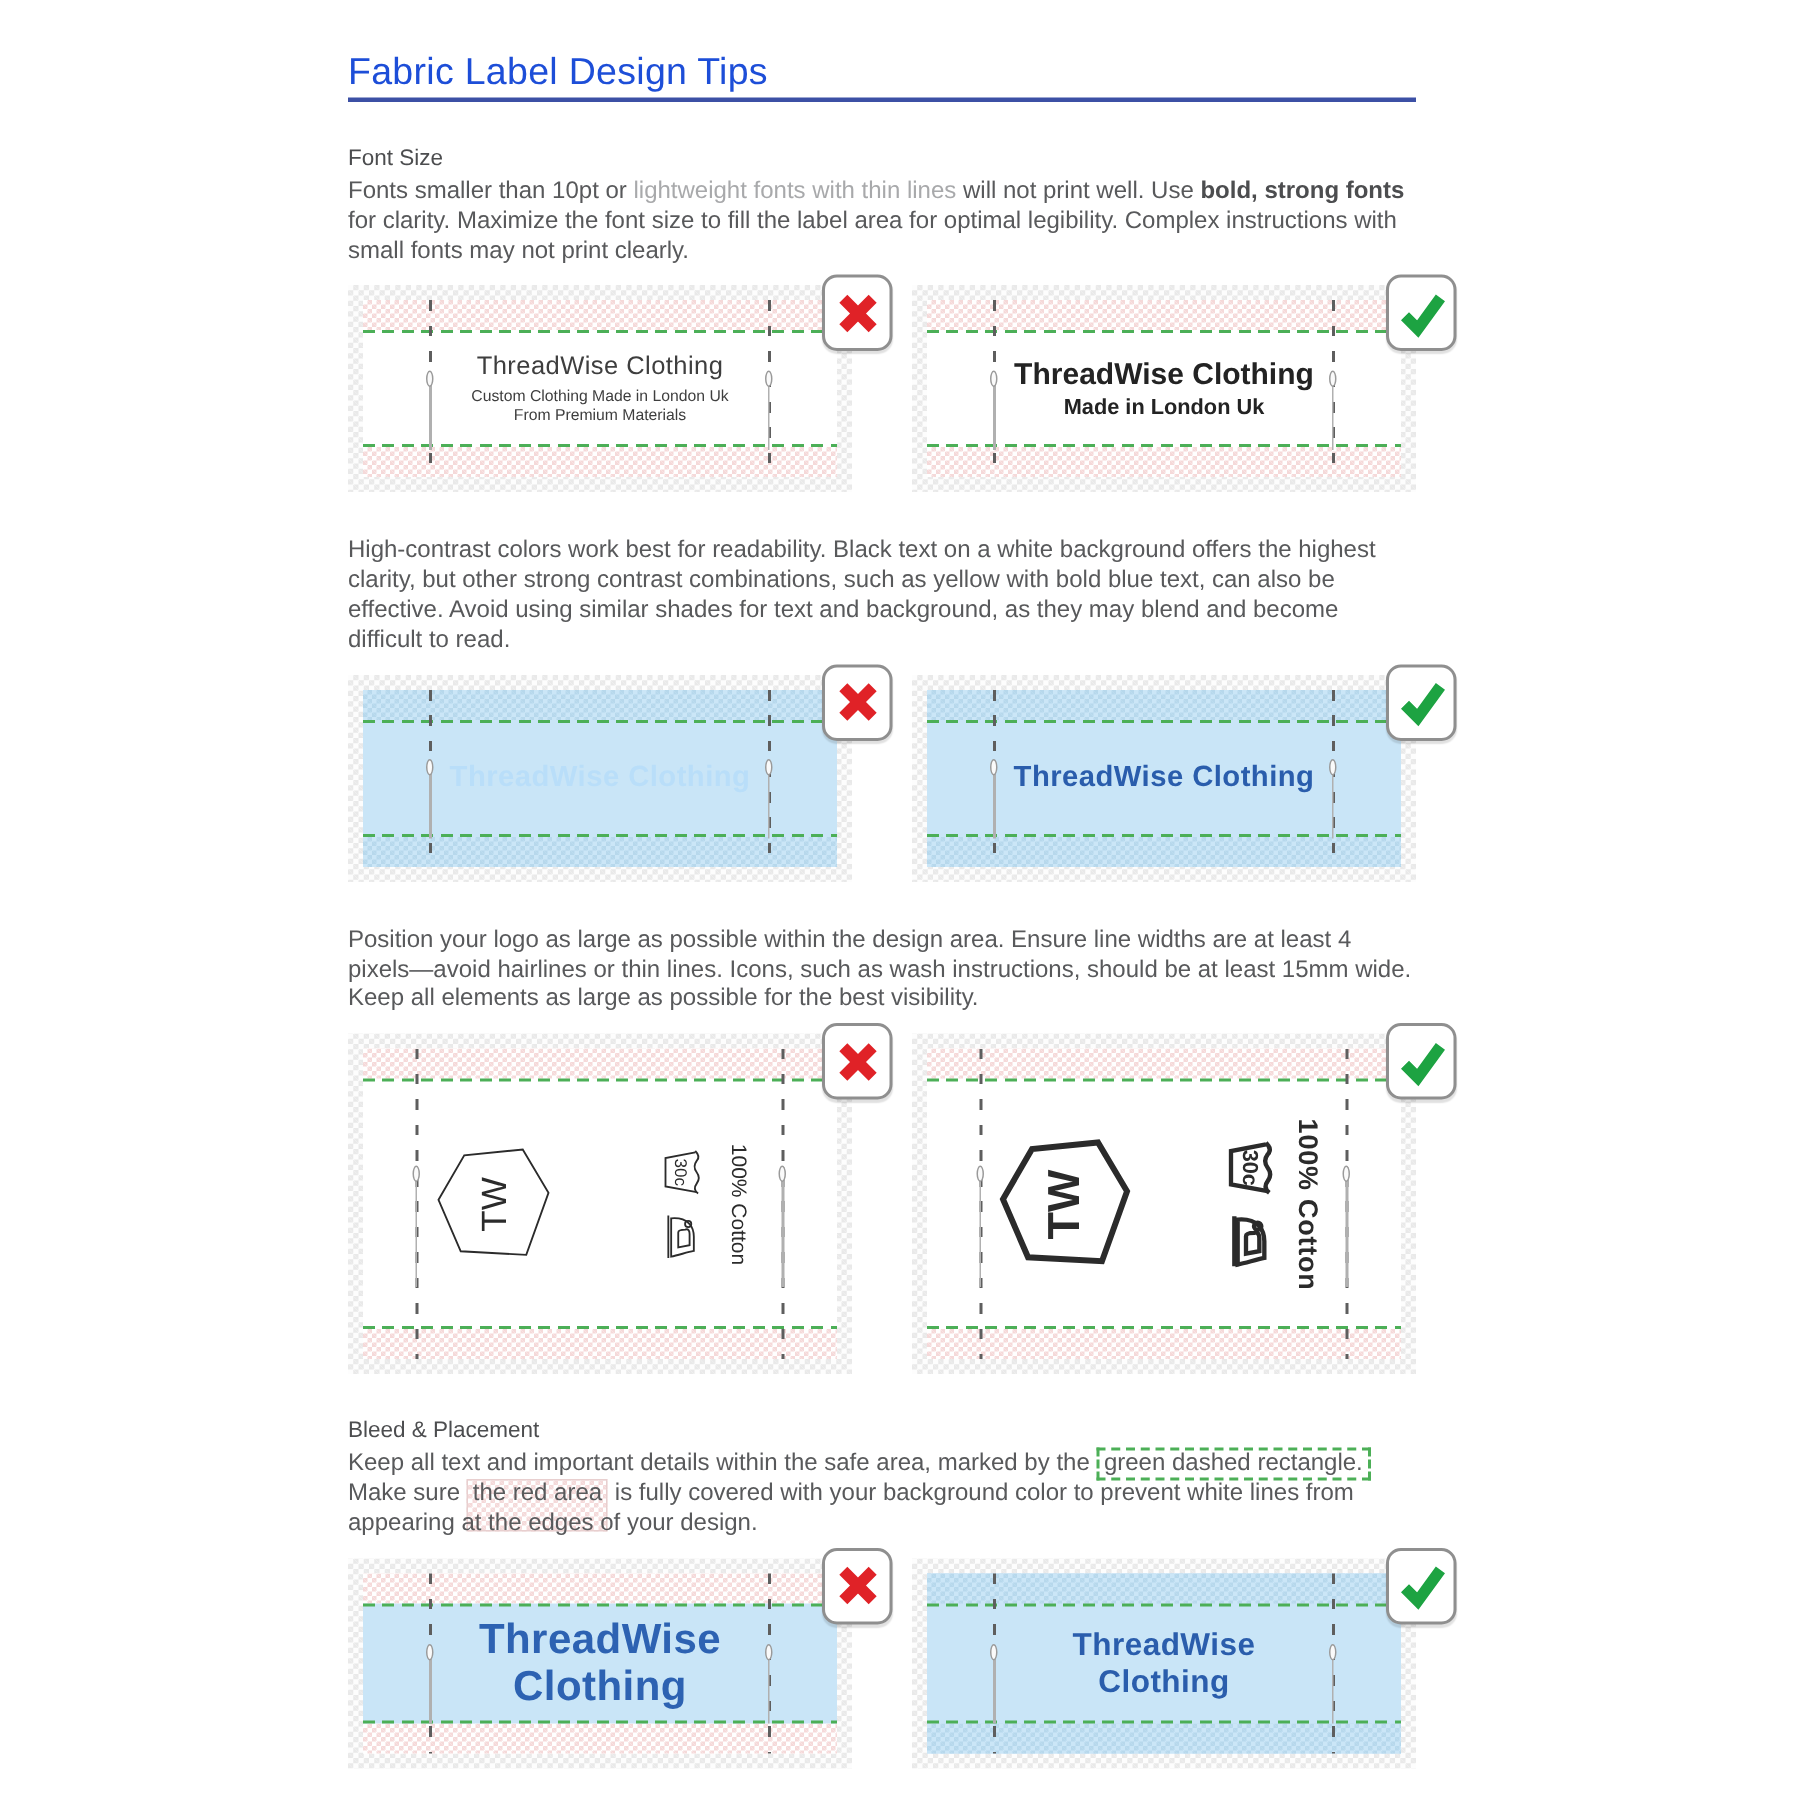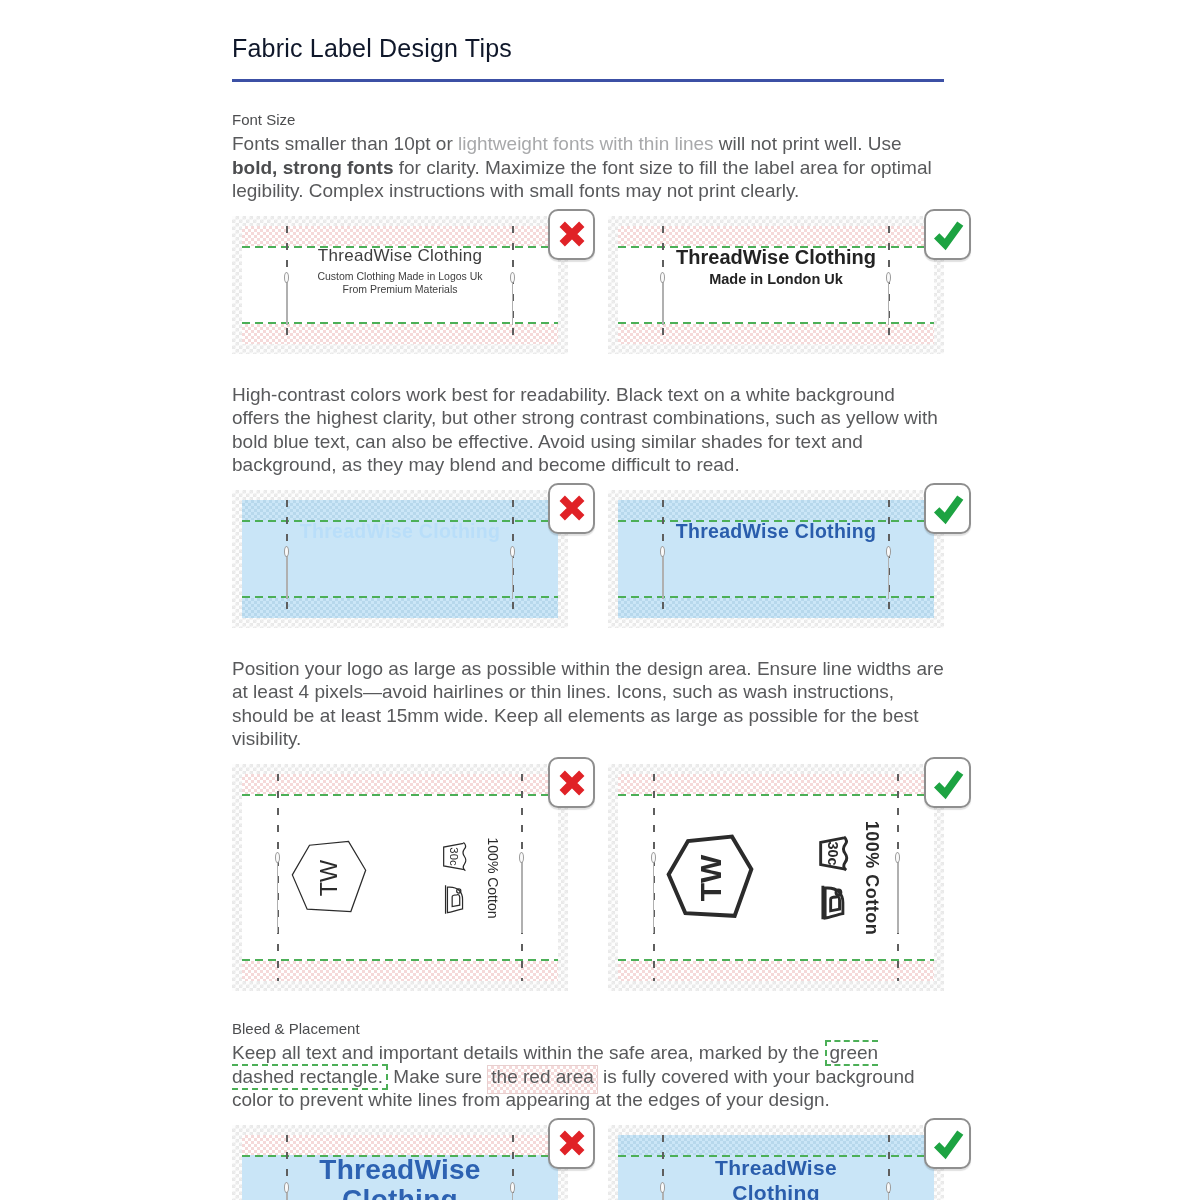--- a/index.html
+++ b/index.html
@@ -1,30 +1,30 @@
 <!DOCTYPE html>
 <html><head>
 <meta charset="utf-8">
 <style>
   * { margin:0; padding:0; box-sizing:border-box; }
   html,body { width:1200px; height:1200px; background:#fff; }
   body { font-family:"Liberation Sans", sans-serif; color:#58595b; }
   .page { position:relative; width:1200px; height:1200px; background:#fff; overflow:hidden; }
   .content-col { position:absolute; left:232px; top:0; width:712px; }
 
-  .title { margin-top:34px; font-size:25px; font-weight:500; color:#0f172a; letter-spacing:.2px;
-           padding-bottom:16px; border-bottom:3px solid #3c50a5; }
+  .title { margin-top:34px; font-size:25px; font-weight:500; color:#1d4ed8; letter-spacing:.2px;
+           padding-bottom:2px; border-bottom:3px solid #3c50a5; }
 
   section { margin-top:29px; }
   h2 { font-size:15px; font-weight:400; color:#4c4d4f; margin-bottom:4px; }
-  .para { font-size:19px; line-height:1.24; color:#58595b; }
+  .para { font-size:16px; line-height:1.24; color:#58595b; }
   .para .gray { color:#a8a9ab; }
   .para .bold { font-weight:700; color:#4c4d4f; }
   .green-box { border:2px dashed #4caf57; padding:0 3px 1px; }
-  .pink-box { border:1px solid #e8cfcf; padding:0 3px 6px;
+  .pink-box { border:1px solid #e8cfcf; padding:0 3px 16px;
     background-color:#fff;
     background-image:linear-gradient(45deg,#f4d9d9 25%,transparent 25%,transparent 75%,#f4d9d9 75%),
                      linear-gradient(45deg,#f4d9d9 25%,transparent 25%,transparent 75%,#f4d9d9 75%);
     background-size:6px 6px; background-position:0 0,3px 3px; }
 
   .examples { display:flex; gap:40px; margin-top:13px; }
 
   
   .cb-gray { background-color:#fdfdfd;
     background-image:linear-gradient(45deg,#e9e9e9 25%,transparent 25%,transparent 75%,#e9e9e9 75%),
@@ -56,21 +56,21 @@
     background:repeating-linear-gradient(180deg,#5e5e5e 0 7px,transparent 7px 17px); }
   .fold.l { left:14%; } .fold.r { right:14%; }
   .h227 .fold.l { left:11%; } .h227 .fold.r { right:11%; }
 
   .needle { position:absolute; top:40%; left:0; width:1.5px; height:52px; background:#b0b0b0; z-index:5; }
   .h227 .needle { top:38%; height:80px; }
   .needle .eye { position:absolute; top:-1px; left:-1.8px; width:5px; height:11px;
     border:1px solid #9a9a9a; border-radius:50%; background:#fafafa; display:block; }
 
   .content { position:absolute; left:13%; right:13%; top:20px; bottom:20px; z-index:6;
-    display:flex; flex-direction:column; align-items:center; text-align:center; }
+    display:flex; flex-direction:column; align-items:center; justify-content:center; text-align:center; }
 
   .t1-light { font-size:17px; color:#3e3e3e; margin-bottom:4px; letter-spacing:.3px; }
   .t2-light { font-size:10.5px; color:#3e3e3e; line-height:1.3; }
   .t1-bold { font-size:20px; font-weight:700; color:#232323; margin-bottom:2px; }
   .t2-bold { font-size:14.5px; font-weight:700; color:#232323; }
   .t-contrast { font-size:19.5px; font-weight:700; letter-spacing:.3px; }
   .bad-blue { color:#b9def9; } .good-blue { color:#2a5dac; }
   .t-bleed-bad { font-size:28px; font-weight:700; color:#2d62b2; line-height:1.1; letter-spacing:.3px; }
   .t-bleed-good { font-size:21px; font-weight:700; color:#2a5dac; line-height:1.2; letter-spacing:.3px; }
 
@@ -115,21 +115,21 @@
                   <i class="eye"></i>
                 </div>
               </div>
           <div class="fold r">
                 <div class="needle">
                   <i class="eye"></i>
                 </div>
               </div>
           <div class="content">
             <div class="t1-light">ThreadWise Clothing</div>
-            <div class="t2-light">Custom Clothing Made in Logos Uk</div>
+            <div class="t2-light">Custom Clothing Made in London Uk</div>
             <div class="t2-light">From Premium Materials</div>
           </div>
         </div>
         <div class="badge">
           <svg width="32" height="32" viewBox="0 0 36 36">
                 <path d="M7 7 L29 29 M29 7 L7 29" stroke="#e02227" stroke-width="8.5" fill="none"></path>
               </svg>
         </div>
       </div>
 

